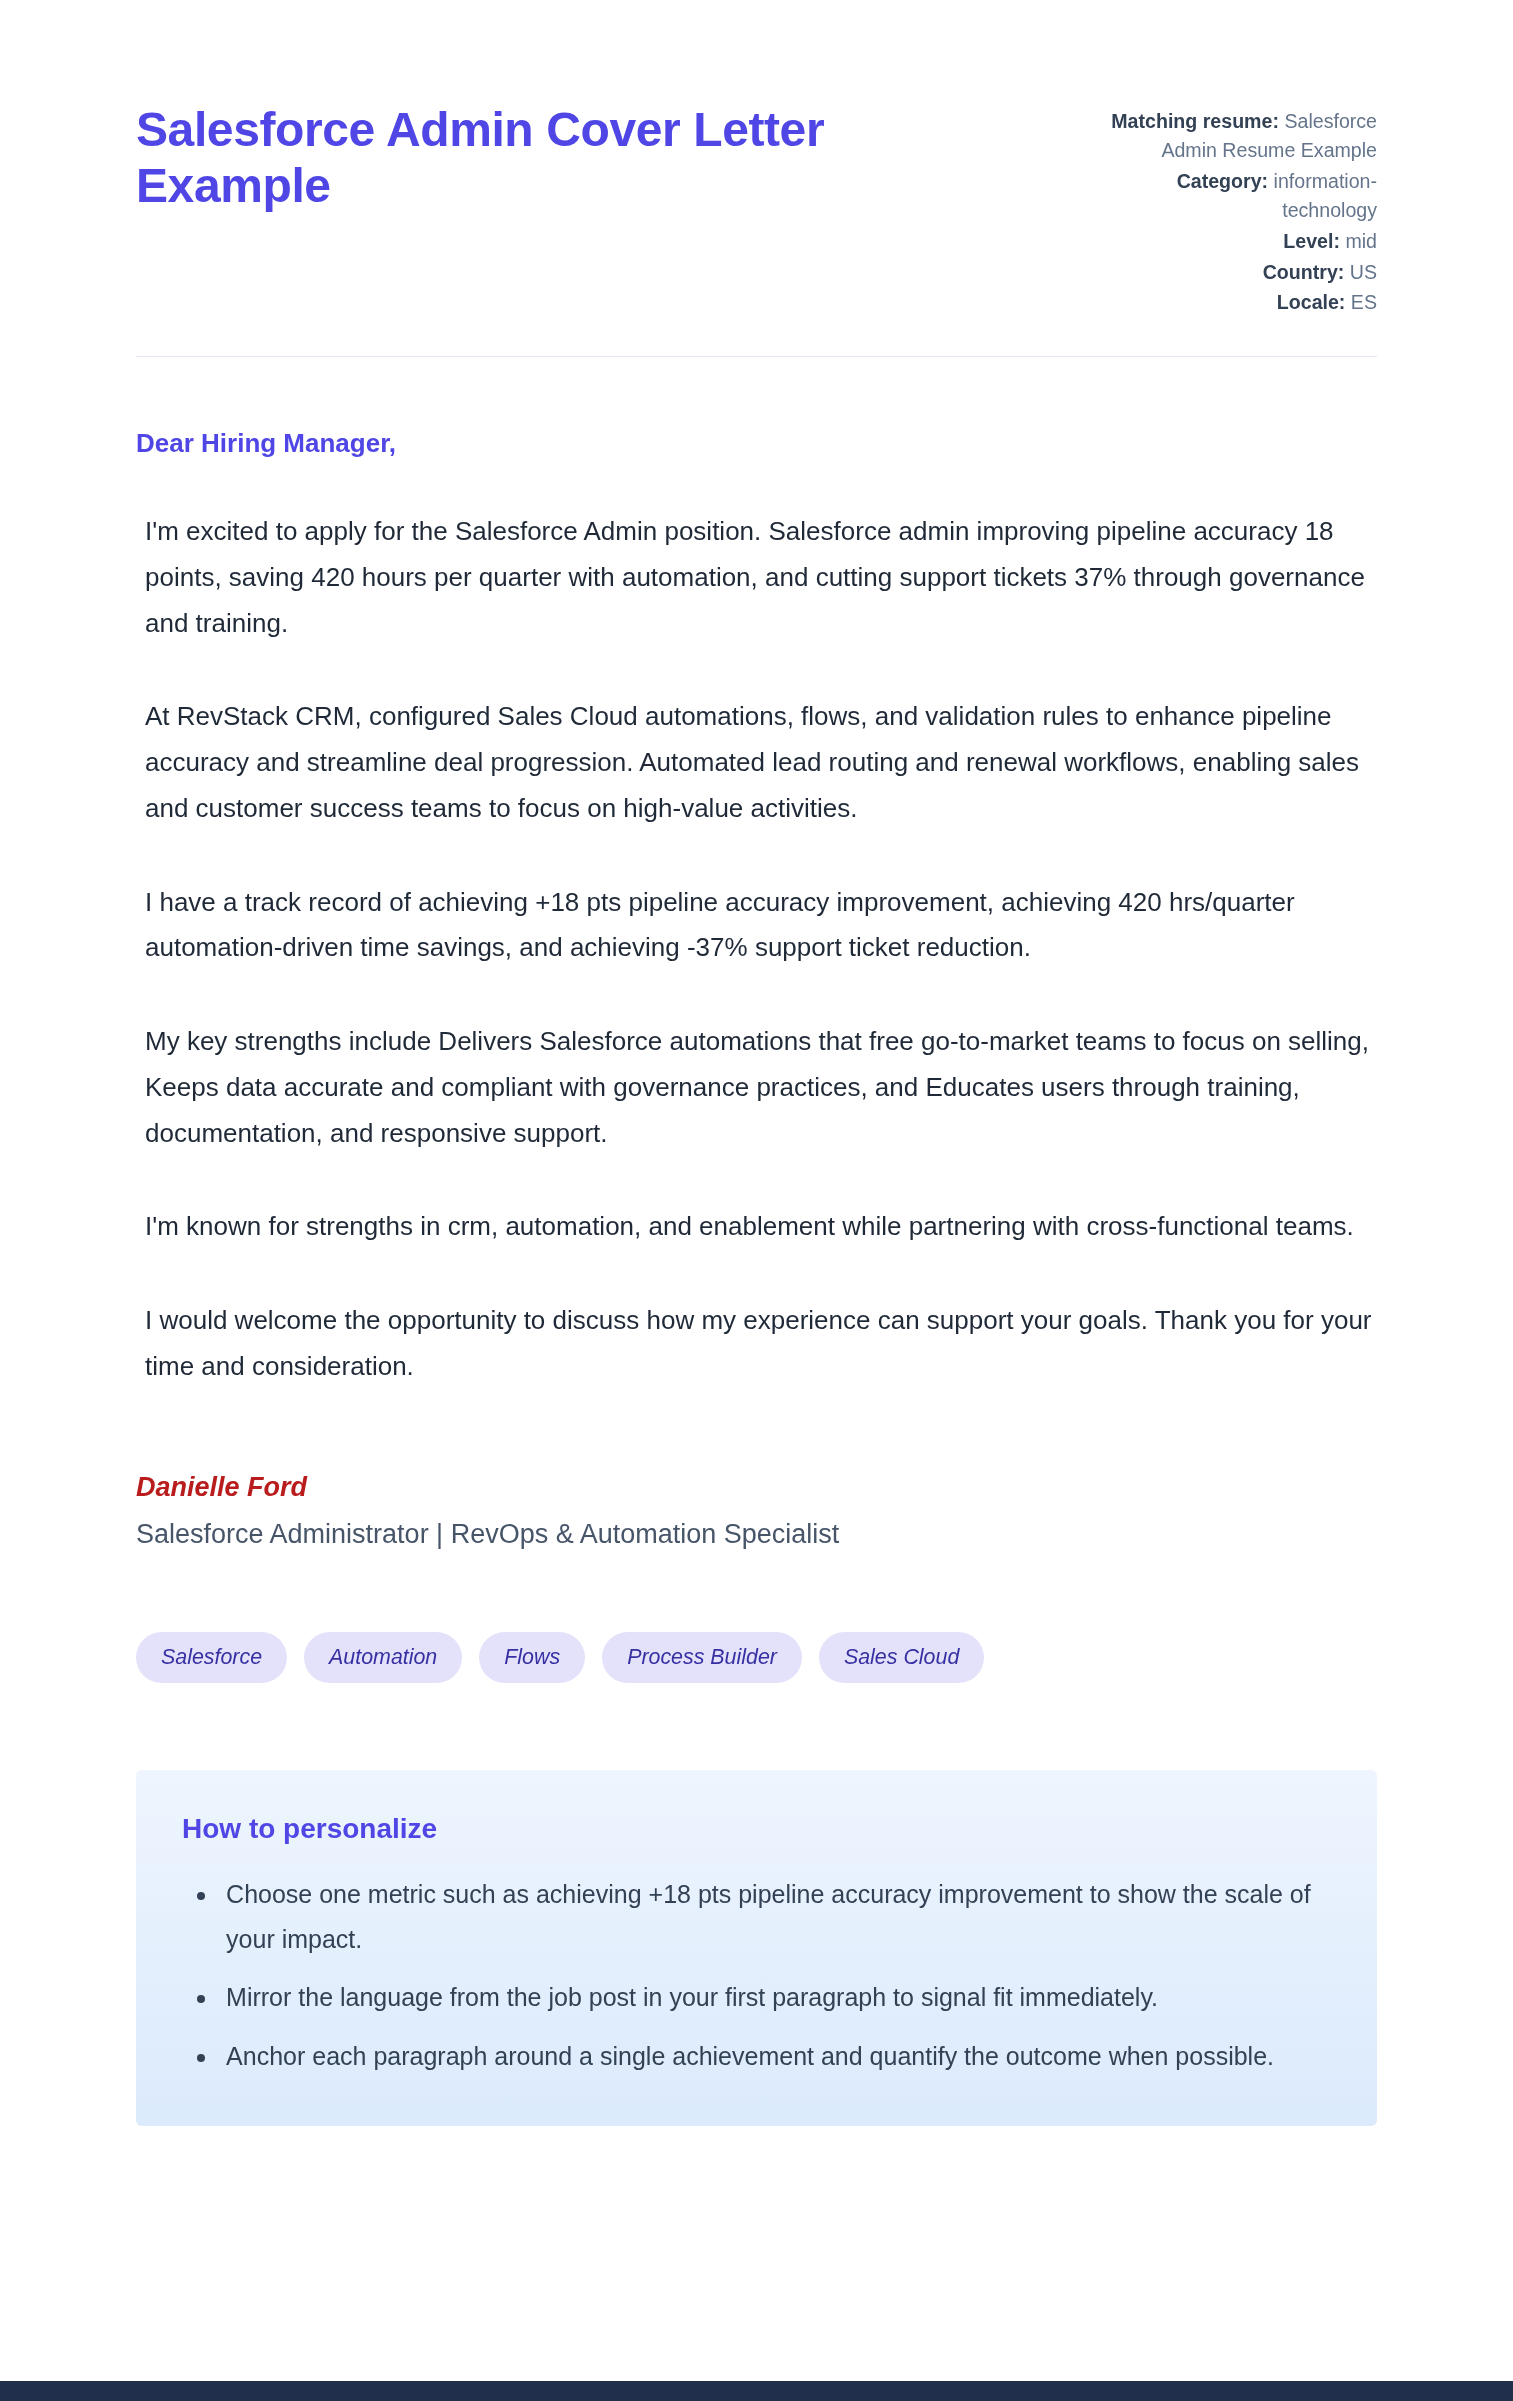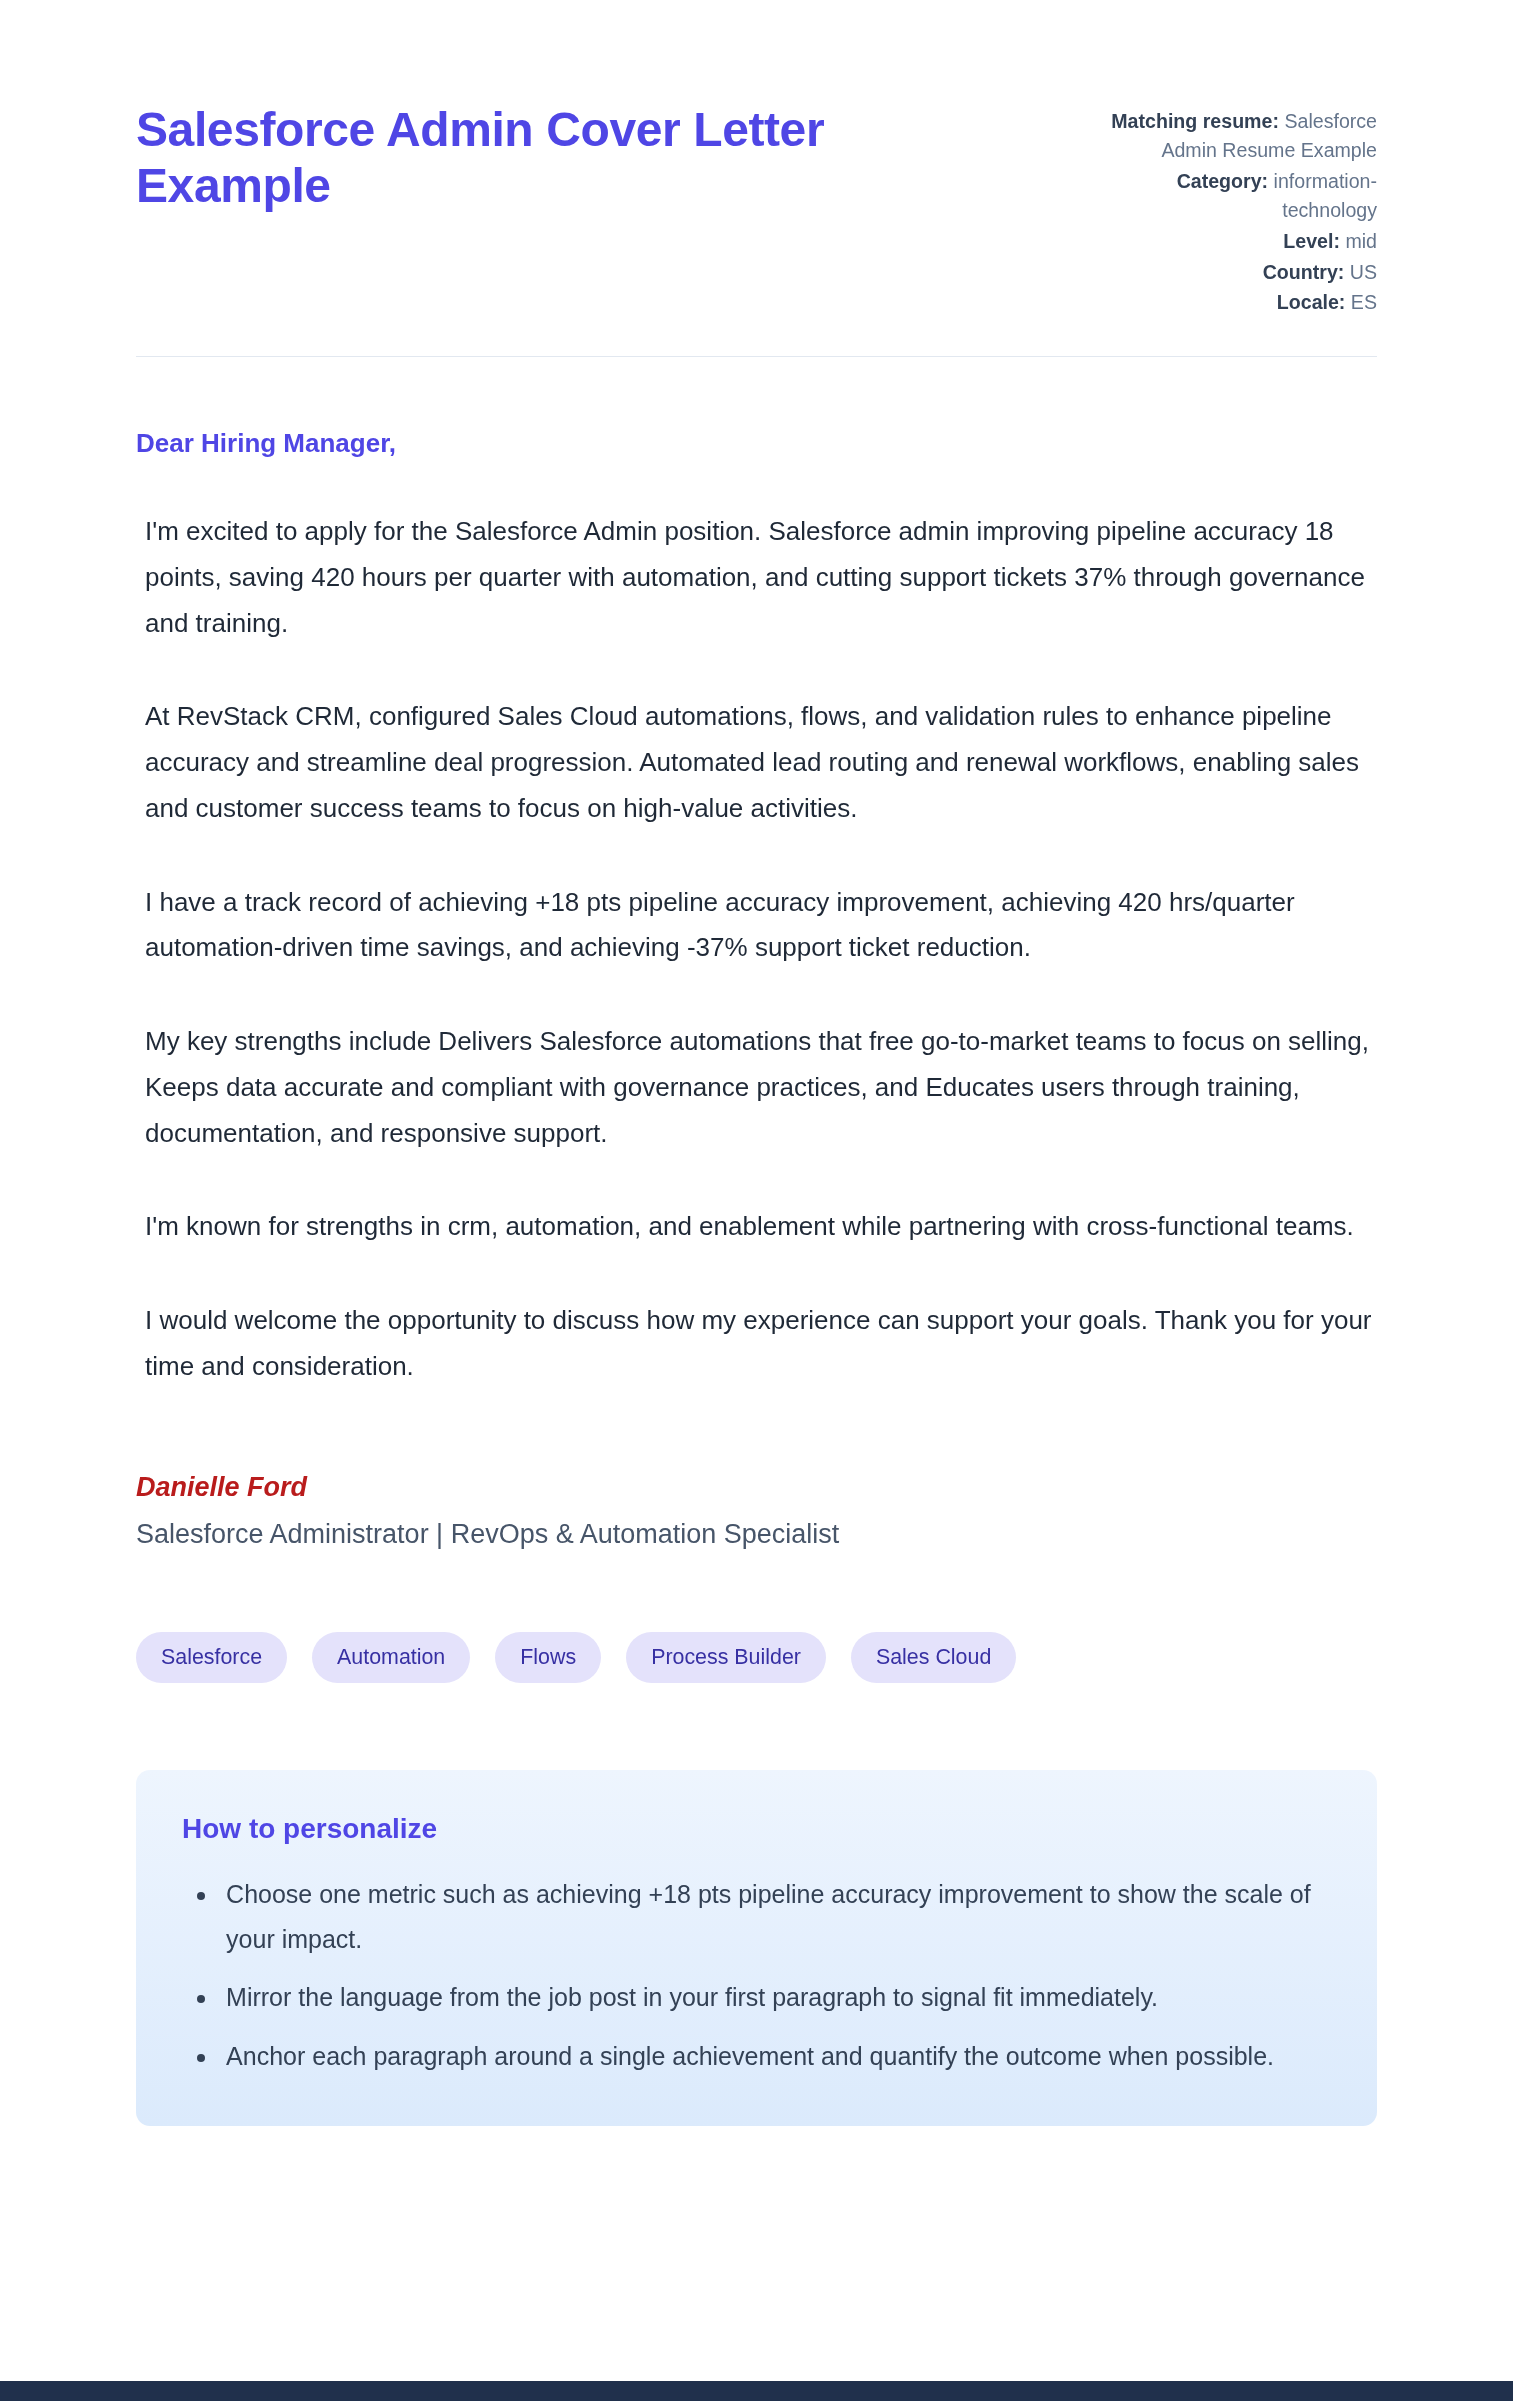--- a/index.html
+++ b/index.html
@@ -84,40 +84,41 @@
   }
   .signature-role {
     font-size: 27px;
     color: #475569;
     margin: 16px 0 0 0;
   }
 
   
   .tags {
     display: flex;
-    gap: 25px;
+    gap: 17px;
     margin-top: 82px;
     flex-wrap: wrap;
+    font-style: italic;
   }
   .tag {
     display: inline-block;
     background: #e4e2fb;
     color: #3730a3;
     font-size: 21.4px;
     line-height: 1;
     padding: 15px 25px;
     border-radius: 889px;
     white-space: nowrap;
   }
 
   
   .personalize-card {
     margin-top: 87px;
     background: linear-gradient(180deg, #eef5fe 0%, #dbeafc 100%);
-    border-radius: 14px;
+    border-radius: 6px;
     padding: 43px 46px 48px 46px;
   }
   .personalize-heading {
     margin: 0 0 27px 0;
     font-size: 28px;
     font-weight: 700;
     color: #4f46e5;
   }
   .personalize-list {
     margin: 0;

